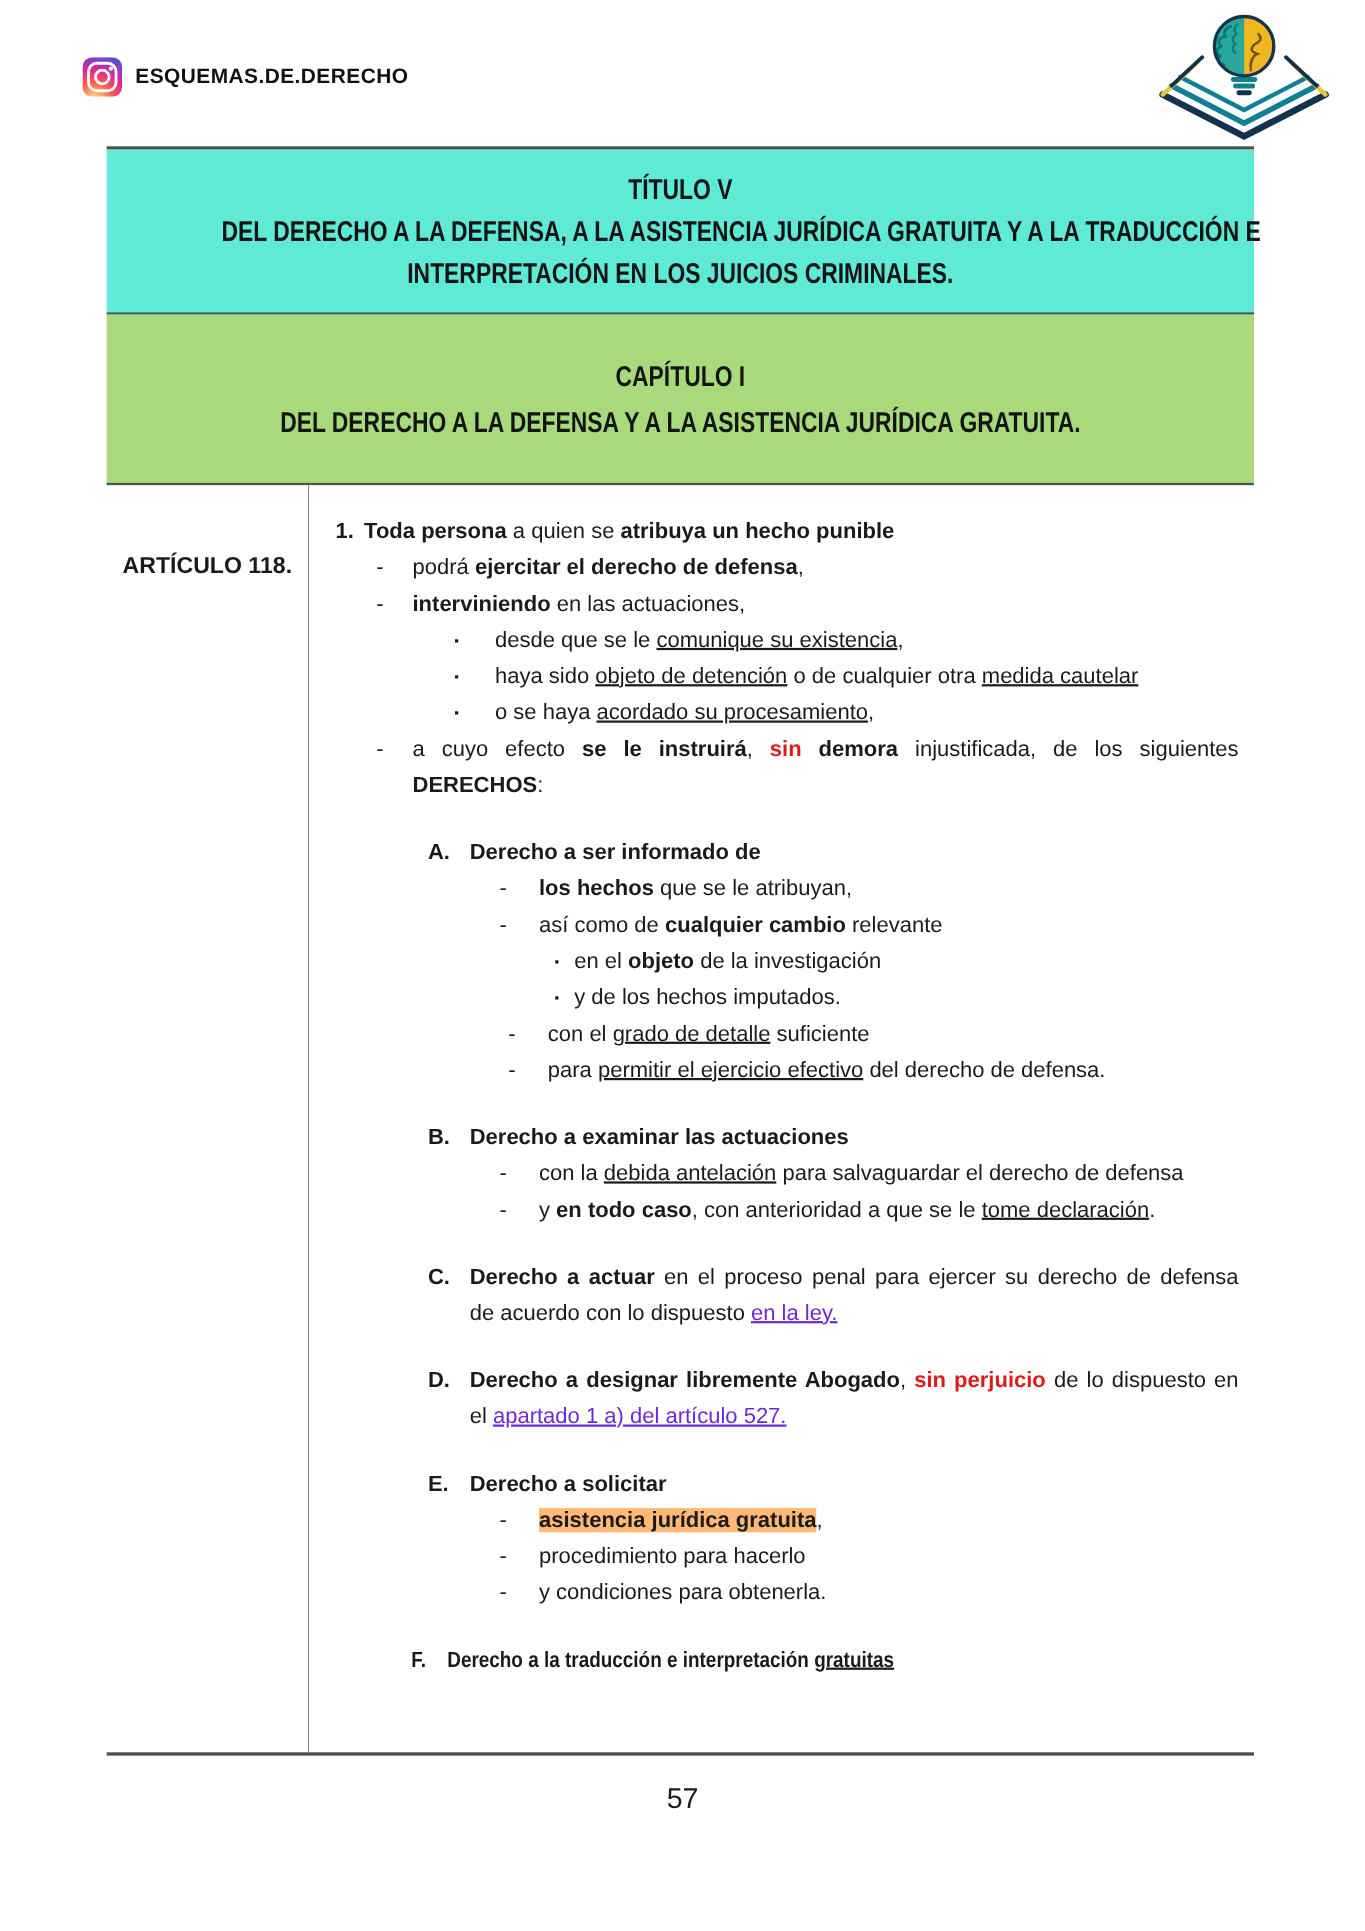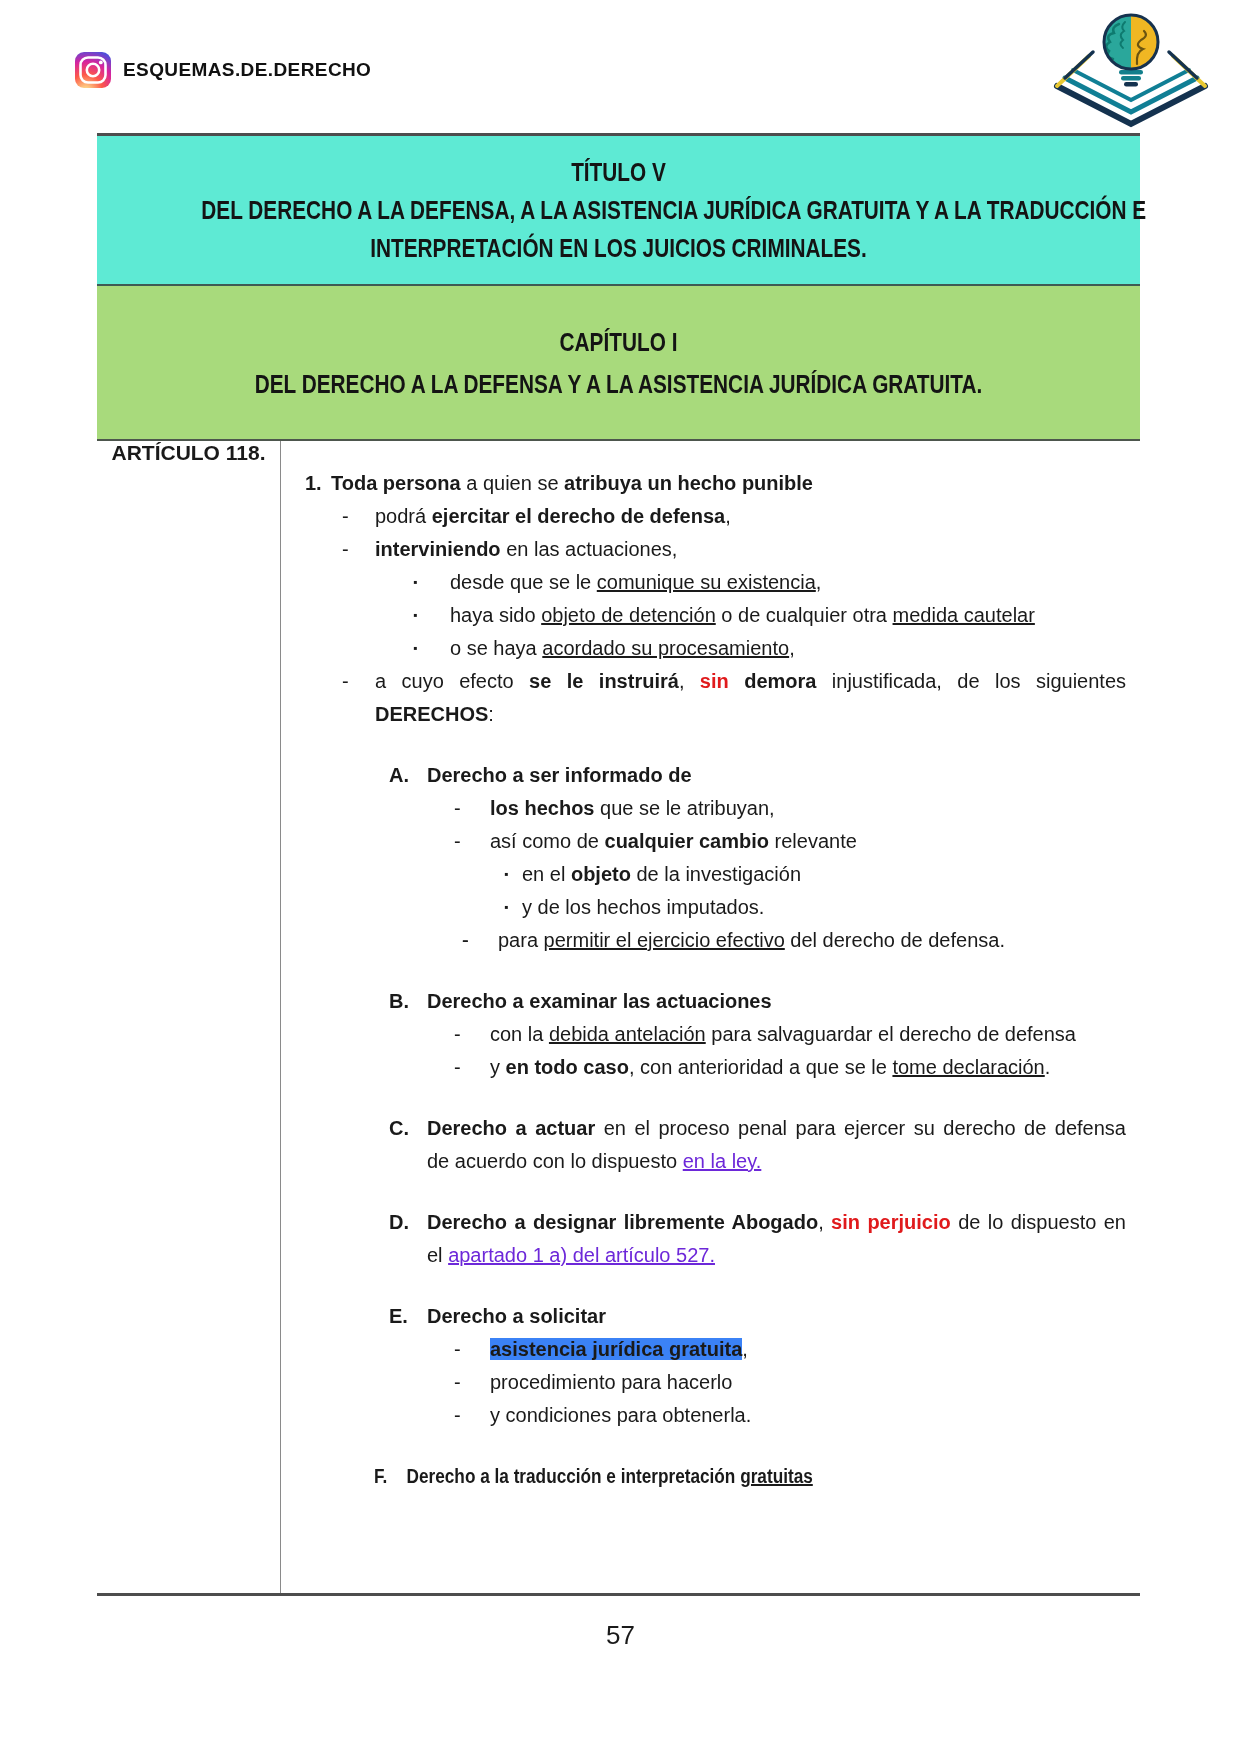--- a/index.html
+++ b/index.html
@@ -17,21 +17,21 @@
   .tbl{position:absolute;left:97px;top:133px;width:1043px;border-top:3px solid #4d4d4d;}
   .banner{display:flex;flex-direction:column;justify-content:center;text-align:center;
           font-weight:bold;font-size:26px;color:#141414;}
   .banner .bl{white-space:nowrap;transform:scaleX(0.8);transform-origin:50% 50%;line-height:38px;}
   .teal{background:#5eead4;height:148px;border-bottom:2px solid #3f5a54;}
   .green{background:#a8da7c;height:153px;border-bottom:2px solid #4d564d;line-height:42px;}
   .green .bl{line-height:42px;}
 
   .row{display:flex;height:1152px;border-bottom:3px solid #4d4d4d;overflow:hidden;}
   .lcol{width:184px;border-right:1px solid #8a8a8a;box-sizing:border-box;
-        text-align:center;}
+        padding-top:62px;text-align:center;}
   .lcol .art{font-weight:bold;font-size:21px;}
   .rcol{flex:1;padding-top:26px;box-sizing:border-box;overflow:hidden;}
 
   
   .line{position:relative;font-size:20px;line-height:33px;}
   .line .marker{position:absolute;top:0;}
   .line .txt{display:block;padding-right:14px;}
   .gap{margin-top:28px;}
   .just .txt{text-align:justify;text-align-last:justify;}
 
@@ -44,21 +44,21 @@
   .plain{padding-left:146px;}
   .d3{padding-left:217px;}      .d3 .marker{left:181px;}
   .letcont{padding-left:146px;}
   .d1cont{padding-left:94px;}
   .cond{transform:scaleX(0.86);transform-origin:0 50%;}
 
   .b{font-weight:bold;}
   .u{text-decoration:underline;}
   .red{color:#e01a1c;}
   .link{color:#6d28d9;text-decoration:underline;}
-  .hl{background:#3b82f6;}
+  .hl{background:#fdba74;}
 
   .pgnum{position:absolute;top:1620px;left:0;width:1241px;text-align:center;font-size:26px;}
 </style>
 </head>
 <body>
 
 <div class="page">
 
   <div class="hdr">
     <div class="brand-row">
@@ -169,20 +169,21 @@
           <div class="line sq2">
             <span class="marker">▪</span>
             <span class="txt"><span class="">en el </span><span class="b">objeto</span><span class=""> de la investigación</span></span>
           </div>
           <div class="line sq2">
             <span class="marker">▪</span>
             <span class="txt"><span class="">y de los hechos imputados.</span></span>
           </div>
           <div class="line d3">
             <span class="marker">-</span>
+            <span class="txt"><span class="">con el </span><span class="u">grado de detalle</span><span class=""> suficiente</span></span>
           </div>
           <div class="line d3">
             <span class="marker">-</span>
             <span class="txt"><span class="">para </span><span class="u">permitir el ejercicio efectivo</span><span class=""> del derecho de defensa.</span></span>
           </div>
           <div class="line let gap">
             <span class="marker">B.</span>
             <span class="txt"><span class="b">Derecho a examinar las actuaciones</span></span>
           </div>
           <div class="line d2">

